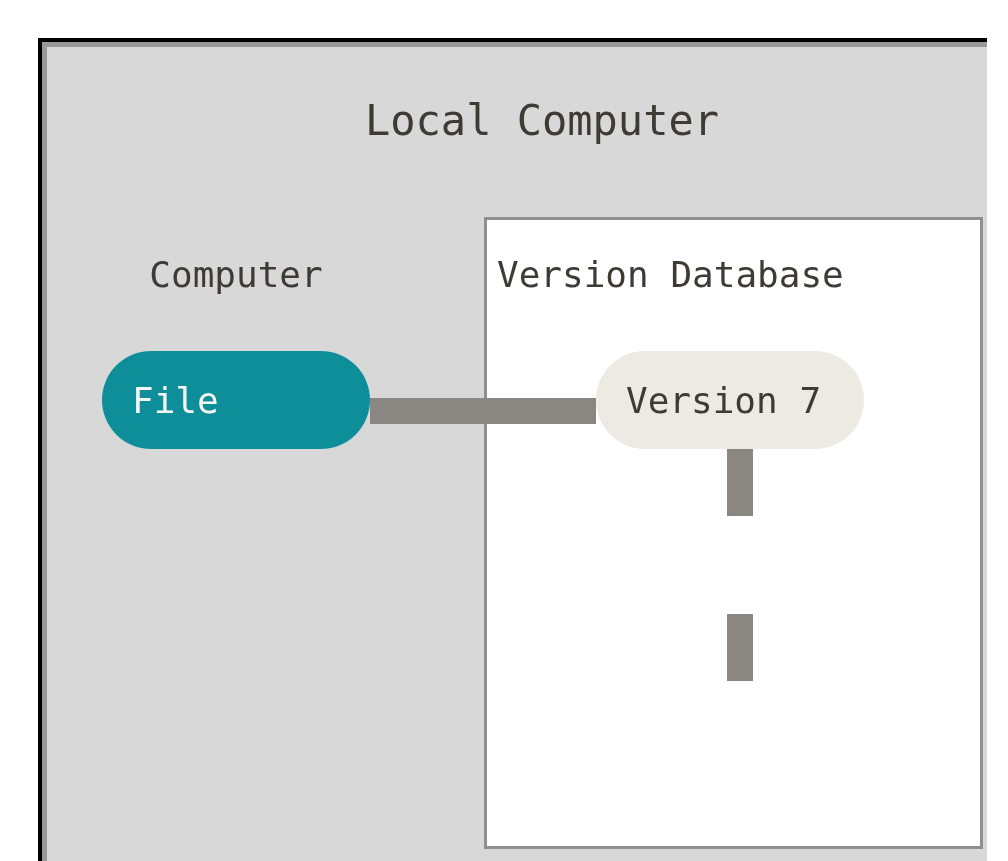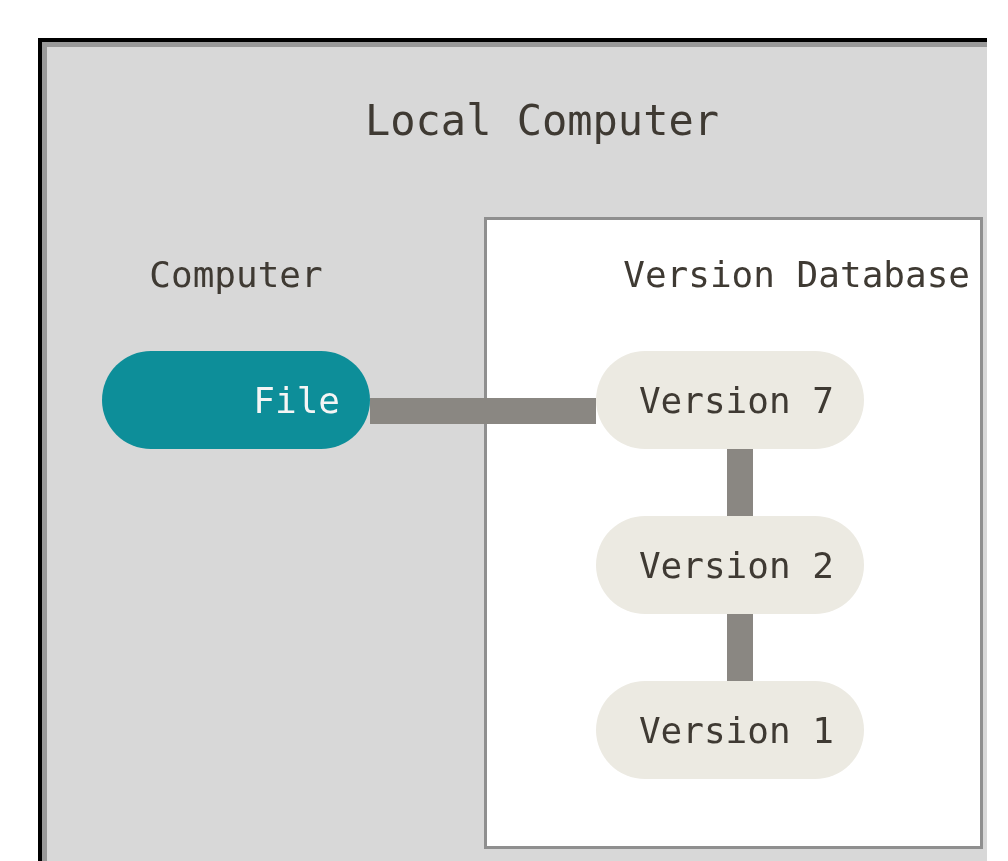--- a/index.html
+++ b/index.html
@@ -57,33 +57,33 @@
     left: 442px; top: 175px;
     width: 499px;
     height: 632px;
     background: var(--box-background);
     border: 3px solid var(--box-border);
   }
   .db-title {
     position: absolute;
     left: 442px; top: 202px;
     width: 499px;
-    text-align: right;
+    text-align: left;
     font-size: 36px;
     line-height: 36px;
     color: var(--text);
   }
   .pill {
     position: absolute;
     width: 268px;
     height: 98px;
     border-radius: 49px;
     display: flex;
     align-items: center;
-    justify-content: flex-end;
+    justify-content: flex-start;
     font-size: 36px;
     color: var(--text);
   }
   .pill.file {
     left: 60px; top: 309px;
     background: var(--file-fill);
     color: var(--file-text);
   }
   .pill.version { left: 554px; background: var(--version-fill); }
   .pill.v3 { top: 309px; }
@@ -117,20 +117,14 @@
   <div class="connector v c2"></div>
 
   <div class="pill file">
     <span>File</span>
   </div>
 
   <div class="pill version v3">
     <span>Version 7</span>
   </div>
 
-  <div class="pill version v2">
-    <span>Version 2</span>
-  </div>
 
-  <div class="pill version v1">
-    <span>Version 1</span>
-  </div>
 </div>
 
 </body></html>

